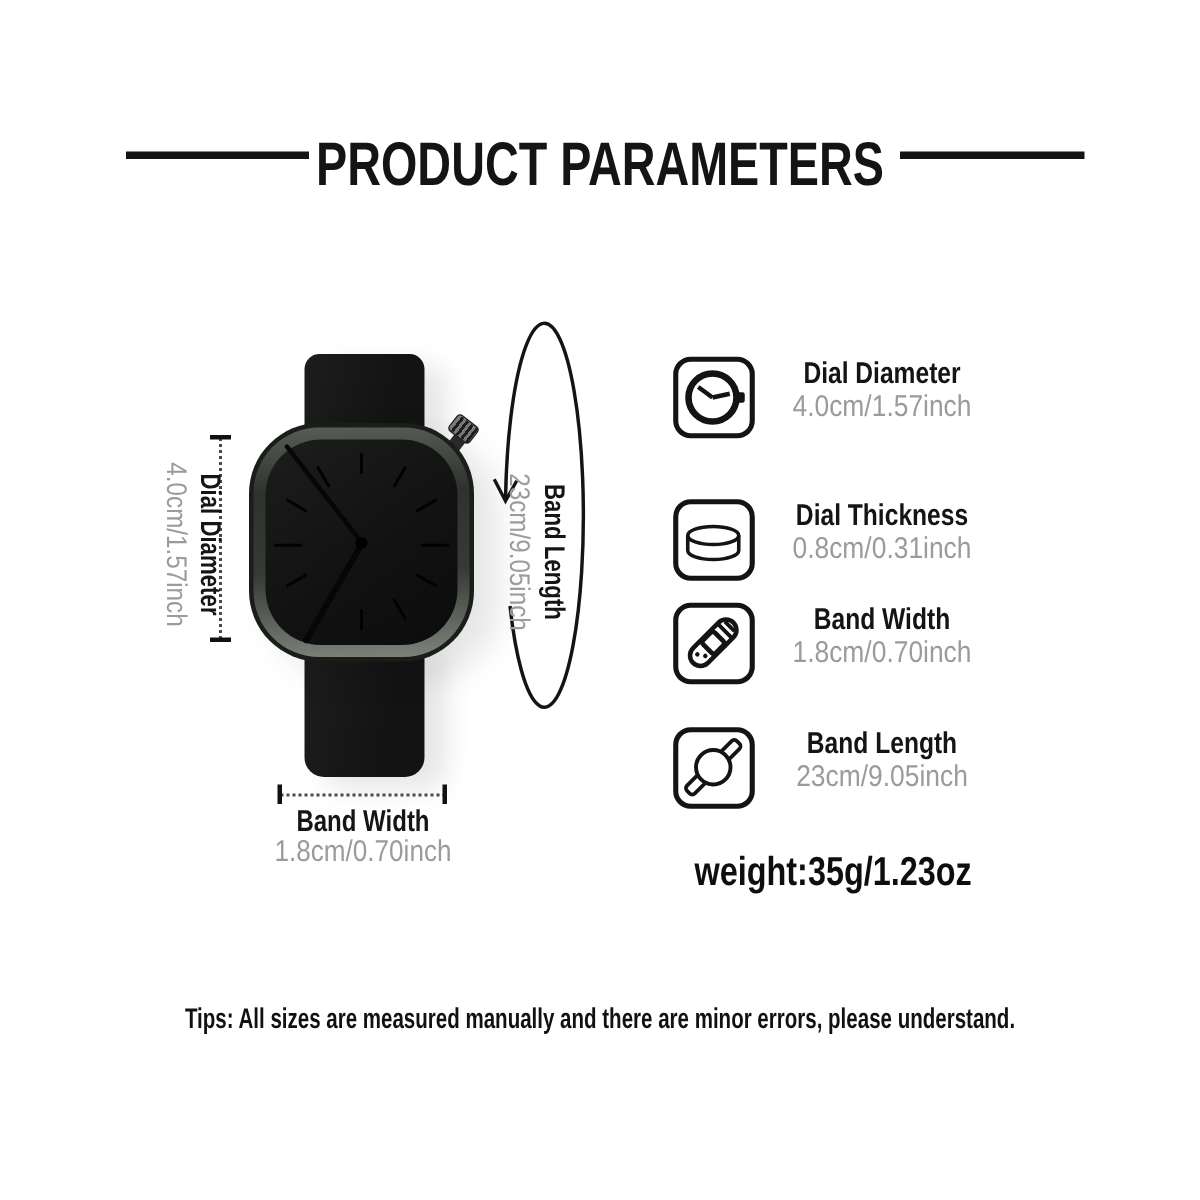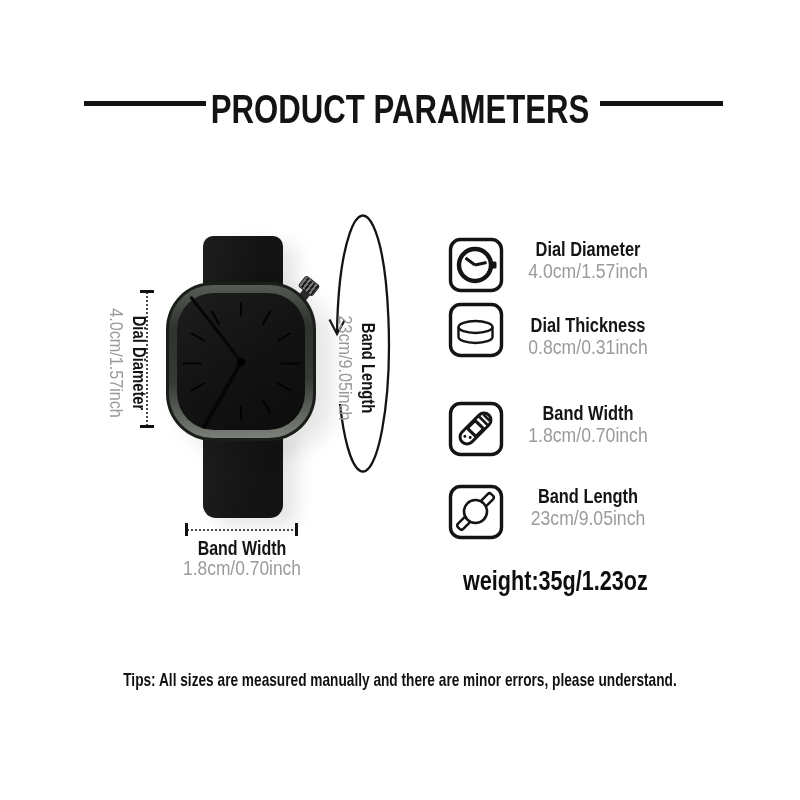--- a/index.html
+++ b/index.html
@@ -57,21 +57,21 @@
 
   .bw-label{position:absolute;left:152px;top:537px;width:180px;text-align:center;
             font-size:20px;font-weight:bold;color:#151515;transform:scaleX(.8);}
   .bw-value{position:absolute;left:152px;top:557px;width:180px;text-align:center;
             font-size:20px;color:#9b9b9b;transform:scaleX(.87);}
 
   .loop-svg{position:absolute;left:0;top:0;pointer-events:none;}
 
   
   .param-row{position:absolute;left:448px;width:262px;display:flex;align-items:flex-start;}
-  .row-1{top:237px;} .row-2{top:302px;align-items:flex-end;} .row-3{top:401px;} .row-4{top:484px;}
+  .row-1{top:237px;} .row-2{top:332px;} .row-3{top:401px;} .row-4{top:484px;}
   .picon{flex:0 0 56px;width:56px;height:56px;}
   .ptext{margin-left:11px;width:146px;text-align:center;margin-top:1px;}
   .plabel{font-size:20px;font-weight:bold;line-height:22px;color:#141414;white-space:nowrap;
           transform:scaleX(.82);transform-origin:center;}
   .pvalue{font-size:20px;line-height:21px;color:#9b9b9b;margin-top:1px;white-space:nowrap;
           transform:scaleX(.88);transform-origin:center;}
 
   .weight{position:absolute;left:441px;top:566px;width:220px;text-align:center;
           font-size:27px;font-weight:bold;color:#0e0e0e;white-space:nowrap;
           transform:scaleX(.8);transform-origin:center;}

